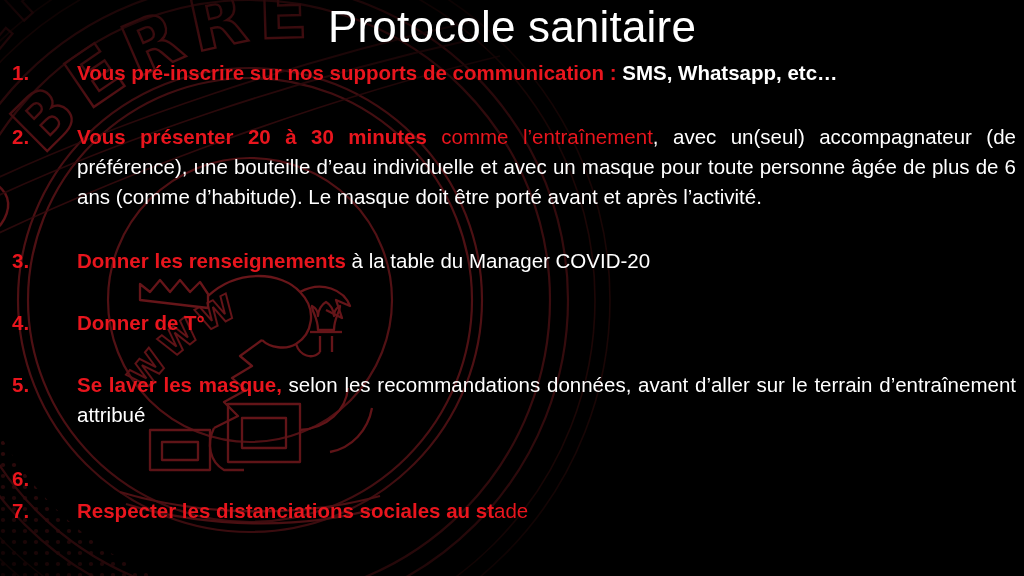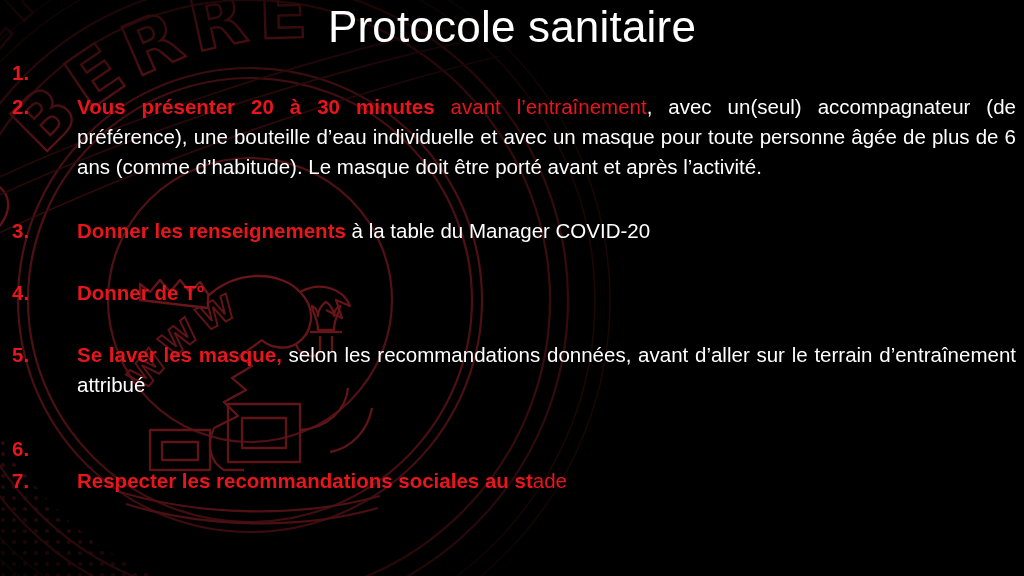--- a/index.html
+++ b/index.html
@@ -203,26 +203,29 @@
   <div id="wm-fade"></div>
 
   <div id="content">
 
     <div id="title">Protocole sanitaire</div>
 
     <div id="list">
 
       <div class="item">
         <span class="num">1.</span>
+        <span class="body">
+          <span class="r-redb">Vous pré-inscrire sur nos supports de communication</span><span class="r-redb"> : </span><span class="r-whb">SMS, Whatsapp, etc…</span>
+        </span>
       </div>
 
       <div class="item">
         <span class="num">2.</span>
         <span class="body">
-          <span class="r-redb">Vous présenter 20 à 30 minutes </span><span class="r-red">avant l’entraînement</span><span class="r-wh">, avec un(seul) accompagnateur (de préférence), une bouteille d’eau individuelle et avec un masque pour toute personne âgée de plus de 6 ans (comme d’habitude). Le masque doit être porté avant et après l’activité.</span>
+          <span class="r-redb">Vous présenter 20 à 30 minutes </span><span class="r-red">comme l’entraînement</span><span class="r-wh">, avec un(seul) accompagnateur (de préférence), une bouteille d’eau individuelle et avec un masque pour toute personne âgée de plus de 6 ans (comme d’habitude). Le masque doit être porté avant et après l’activité.</span>
         </span>
       </div>
 
       <div class="item tight">
         <span class="num">3.</span>
         <span class="body">
           <span class="r-redb">Donner les renseignements</span><span class="r-wh"> à la table du Manager COVID-20</span>
         </span>
       </div>
 
@@ -240,19 +243,19 @@
         </span>
       </div>
 
       <div class="item tight">
         <span class="num">6.</span>
       </div>
 
       <div class="item tight">
         <span class="num">7.</span>
         <span class="body">
-          <span class="r-redb">Respecter les recommandations sociales au st</span><span class="r-red">ade</span>
+          <span class="r-redb">Respecter les distanciations sociales au st</span><span class="r-red">ade</span>
         </span>
       </div>
 
     </div>
   </div>
 </div>
 
 </body></html>

